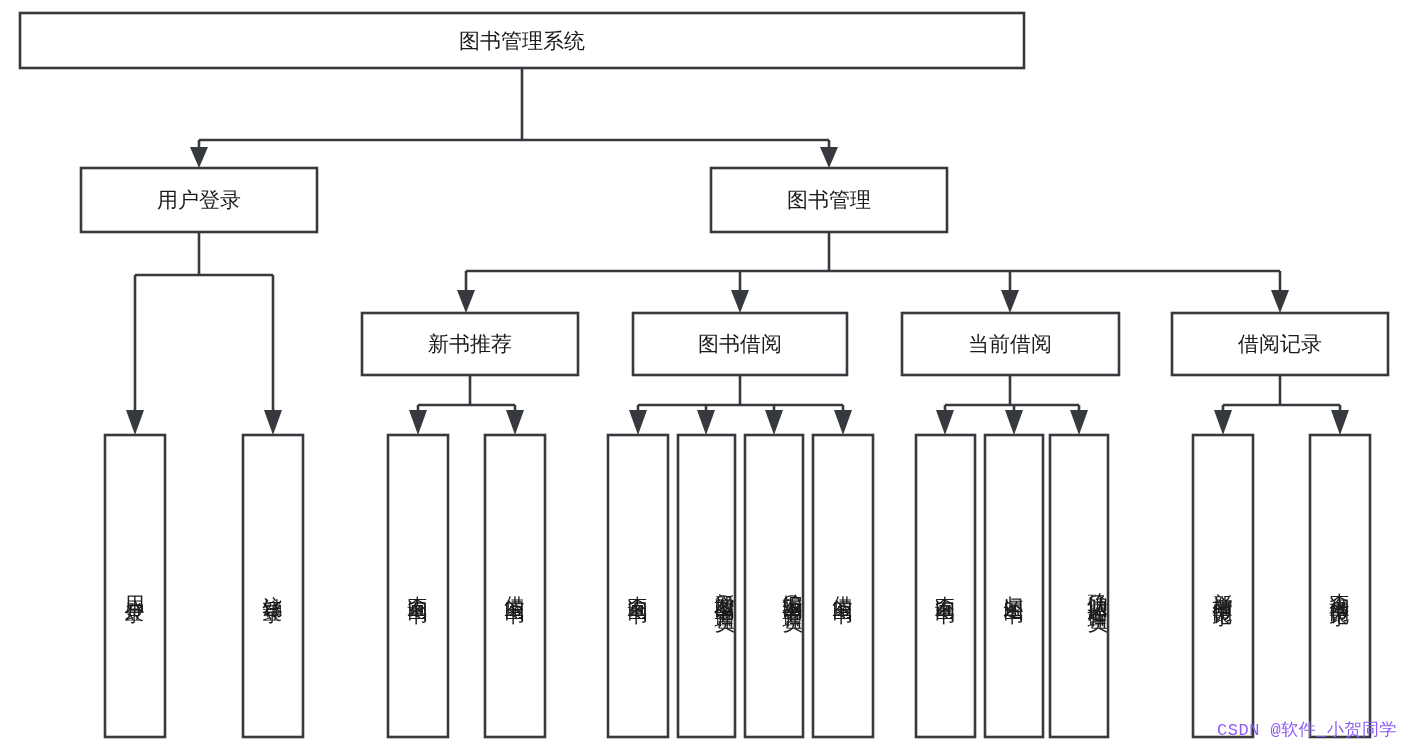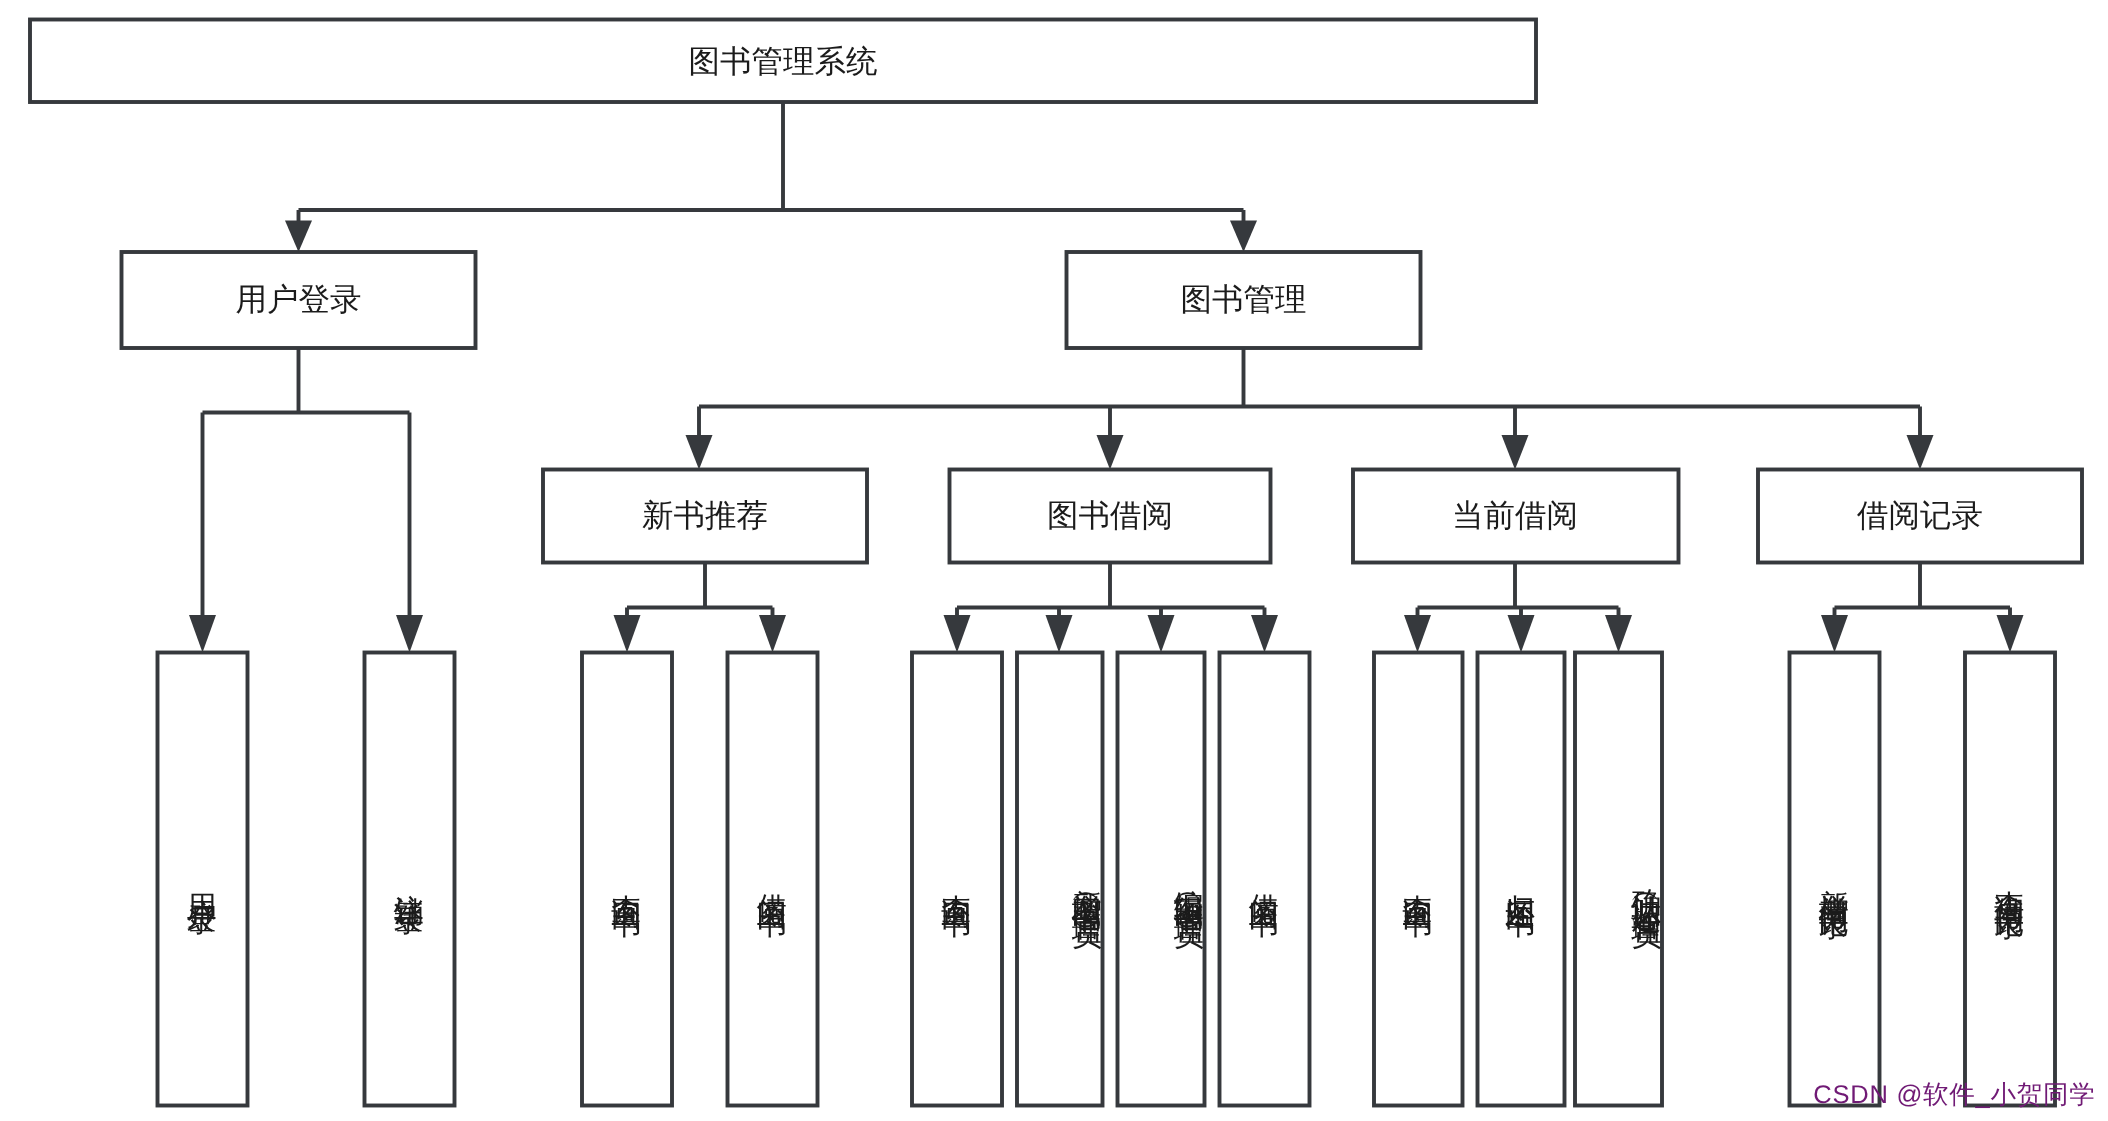--- a/index.html
+++ b/index.html
@@ -61,23 +61,23 @@
     align-items: center;
     justify-content: center;
     text-align: center;
     white-space: nowrap;
     user-select: none;
   }
   .watermark {
     position: absolute;
     right: 8px;
     bottom: 6px;
-    font-family: Liberation Sans, sans-serif;
+    font-family: Liberation Mono, monospace;
     font-size: 17px;
-    color: #701a75;
+    color: #8b5cf6;
     white-space: nowrap;
     letter-spacing: 0.5px;
   }
 </style>
 </head>
 <body>
 
 <div id="diagram-root">
 
   <svg class="flow" viewBox="0 0 1405 747" xmlns="http://www.w3.org/2000/svg">

